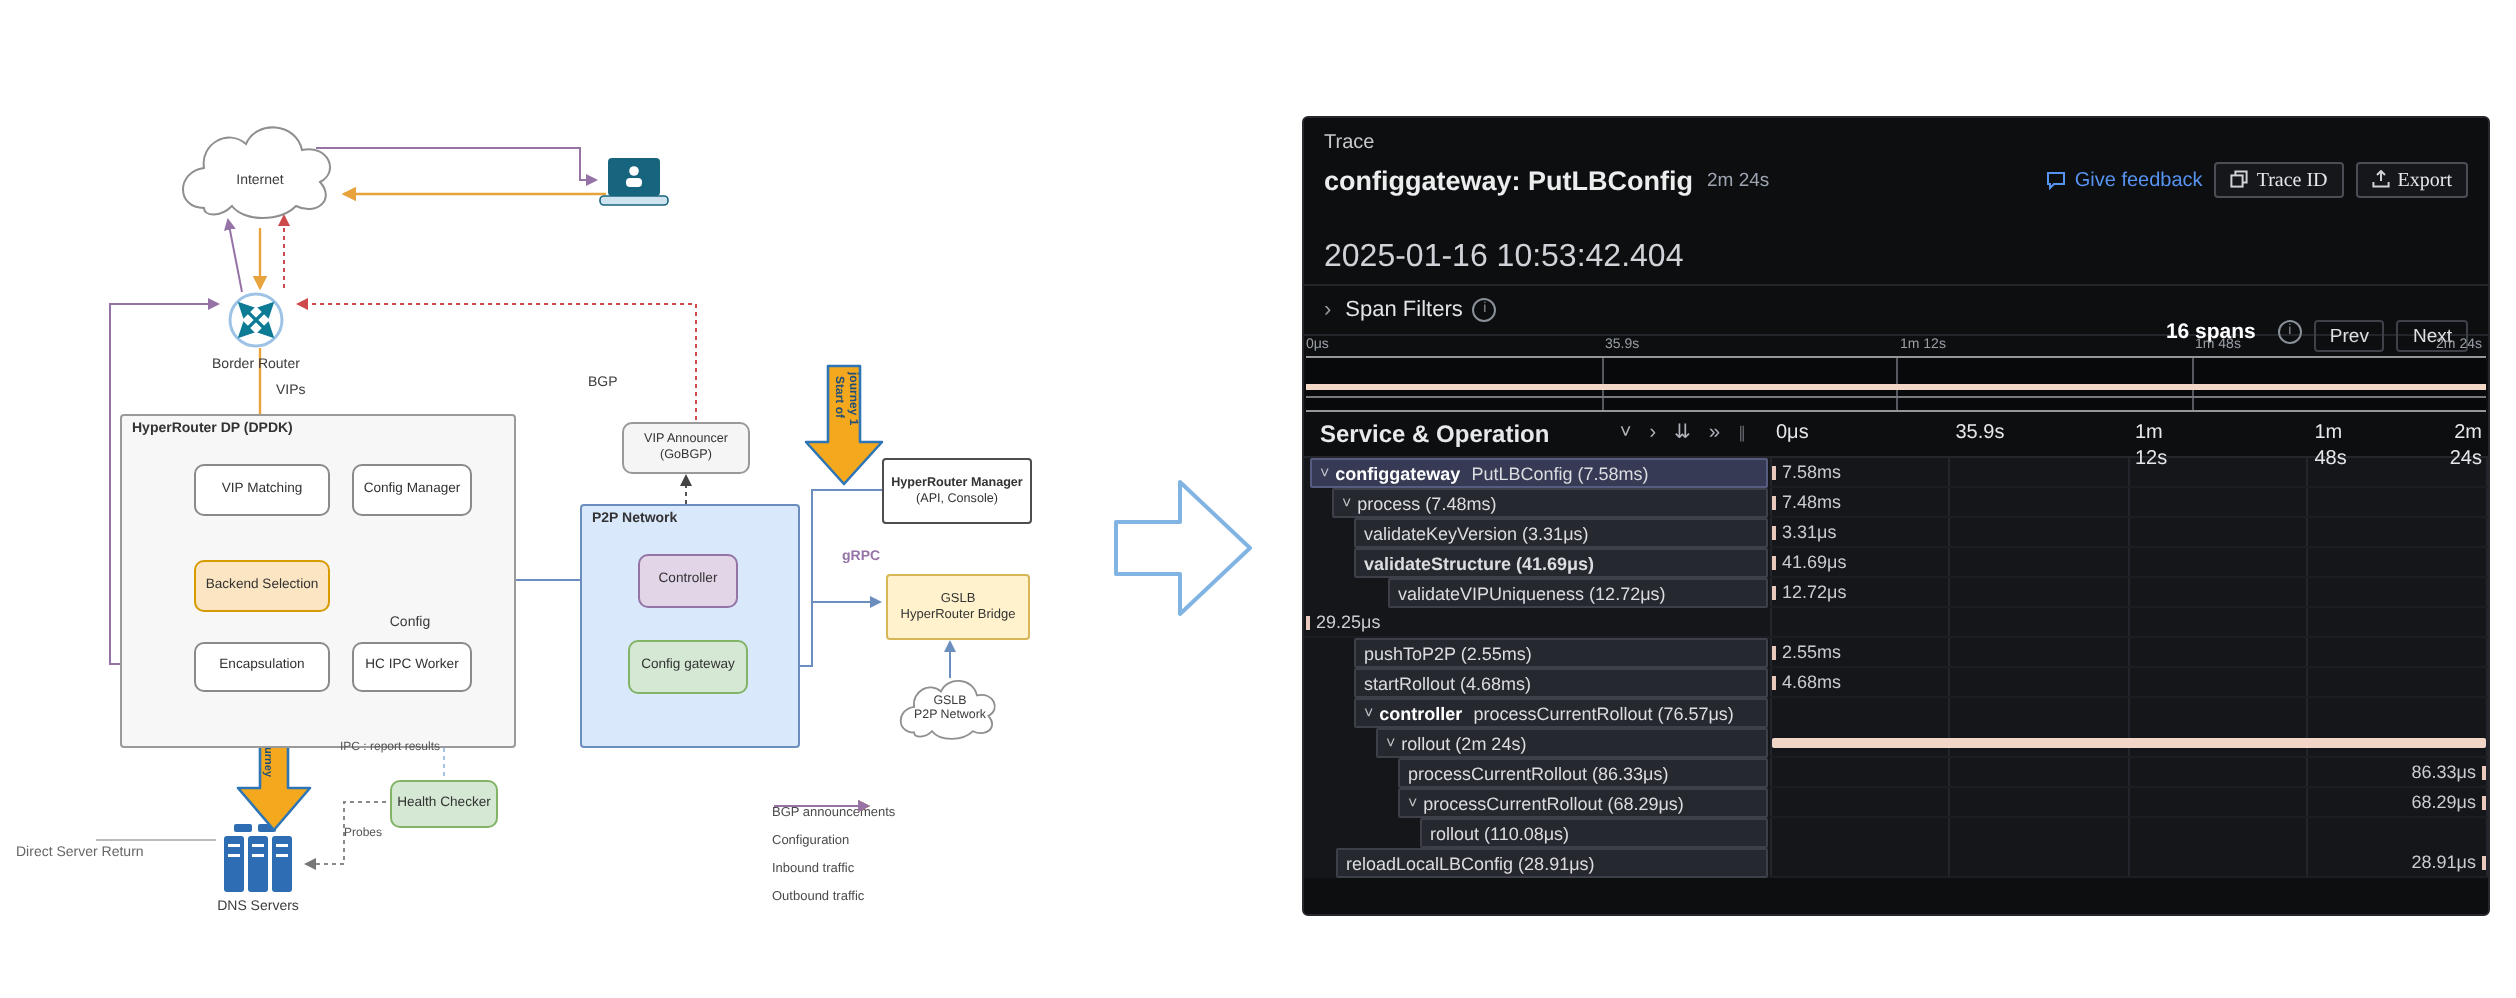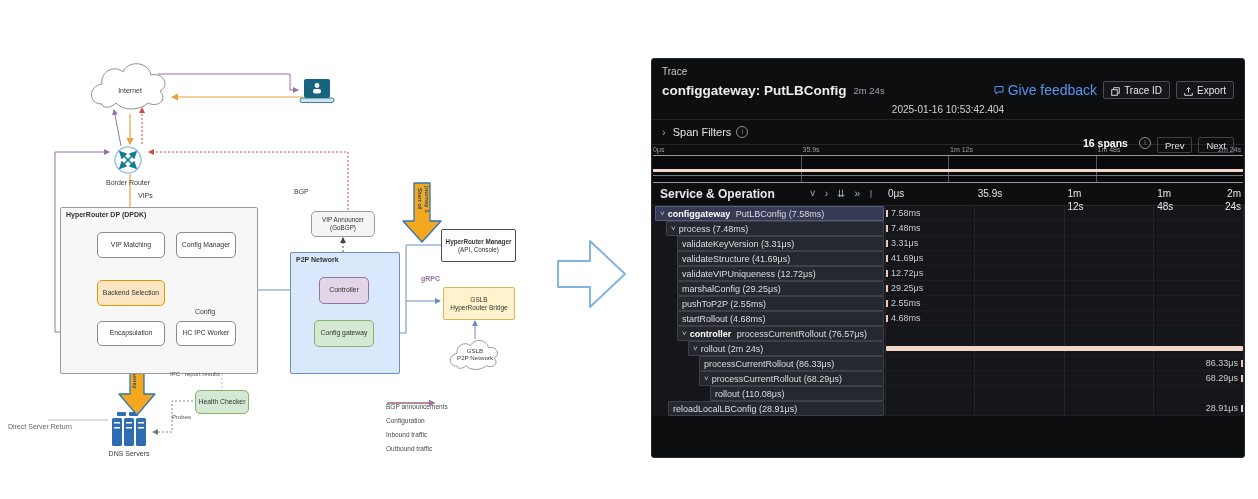--- a/index.html
+++ b/index.html
@@ -27,24 +27,24 @@
   .leg-item span{font-size:6.5px;color:#4a4a4a;white-space:nowrap;}
   
   #trace-panel{position:absolute;left:651px;top:58px;width:594px;height:400px;background:#0c0e10;
                border:1px solid #26282c;border-radius:3px;box-sizing:border-box;color:#d8d9da;overflow:hidden;}
   #tp-head{padding:7px 10px 4px 10px;}
   .tp-crumb{font-size:10px;color:#c7c9cc;}
   .tp-titlerow{display:flex;align-items:center;margin-top:4px;}
   .tp-title{font-size:13.5px;font-weight:bold;color:#eceded;}
   .tp-dur{font-size:9.5px;color:#9da5b0;margin-left:7px;}
   .tp-actions{margin-left:auto;display:flex;align-items:center;gap:6px;}
-  .tp-link{font-size:14px;color:#5794f2;display:flex;align-items:center;gap:4px;cursor:pointer;text-align:right;}
+  .tp-link{font-size:10px;color:#5794f2;display:flex;align-items:center;gap:4px;cursor:pointer;text-align:right;}
   .tp-btn{font-size:10px;color:#e6e7e9;background:#15171b;border:1px solid #4a4d53;border-radius:2px;
-          padding:2.5px 7px;display:flex;align-items:flex-end;gap:4px;cursor:pointer;}
-  .tp-time{font-size:10px;color:#cfd2d6;margin-top:5px;text-align:center;}
+          padding:2.5px 7px;display:flex;align-items:flex-start;gap:4px;cursor:pointer;font-family:Liberation Serif, serif;}
+  .tp-time{font-size:16px;color:#cfd2d6;margin-top:21px;}
   #tp-filters{display:flex;align-items:center;height:24px;border-top:1px solid #222529;
               border-bottom:1px solid #222529;padding:0 10px;}
   .chev-r{color:#9aa0a6;font-size:11px;margin-right:7px;}
   .tpf-label{font-size:11px;color:#e3e4e6;font-weight:500;}
   .info-i{display:inline-block;width:10px;height:10px;border:1px solid #8a9097;border-radius:50%;
           font-size:7px;line-height:10px;text-align:center;color:#8a9097;margin-left:5px;font-style:normal;}
   .tpf-right{margin-left:auto;display:flex;align-items:flex-start;gap:6px;margin-top:26px;}
   .tpf-count{font-size:10.5px;font-weight:bold;color:#fff;}
   .mini-btn{font-size:9.5px;color:#dfe0e2;background:transparent;border:1px solid #3e4147;border-radius:2px;
             padding:1.5px 7px;cursor:pointer;}
@@ -439,46 +439,41 @@
                 <span class="op">validateKeyVersion (3.31μs)</span>
               </div>
             </div>
             <div class="tl-cell">
               <div class="sliver" style="left: 1px;"></div>
               <span class="dur-label" style="left: 6px;">3.31μs</span>
             </div>
           </div>
           <div class="span-row">
             <div class="name-col">
-              <div class="name-cell" style="margin-left: 25px;">
+              <div class="name-cell" style="margin-left: 25px; font-weight: bold;">
                 <span class="op">validateStructure (41.69μs)</span>
               </div>
             </div>
             <div class="tl-cell">
               <div class="sliver" style="left: 1px;"></div>
               <span class="dur-label" style="left: 6px;">41.69μs</span>
             </div>
           </div>
           <div class="span-row">
             <div class="name-col">
-              <div class="name-cell" style="margin-left: 25px;">
+              <div class="name-cell" style="margin-left: 42px;">
                 <span class="op">validateVIPUniqueness (12.72μs)</span>
               </div>
             </div>
             <div class="tl-cell">
               <div class="sliver" style="left: 1px;"></div>
               <span class="dur-label" style="left: 6px;">12.72μs</span>
             </div>
           </div>
           <div class="span-row">
-            <div class="name-col">
-              <div class="name-cell" style="margin-left: 25px;">
-                <span class="op">marshalConfig (29.25μs)</span>
-              </div>
-            </div>
             <div class="tl-cell">
               <div class="sliver" style="left: 1px;"></div>
               <span class="dur-label" style="left: 6px;">29.25μs</span>
             </div>
           </div>
           <div class="span-row">
             <div class="name-col">
               <div class="name-cell" style="margin-left: 25px;">
                 <span class="op">pushToP2P (2.55ms)</span>
               </div>

